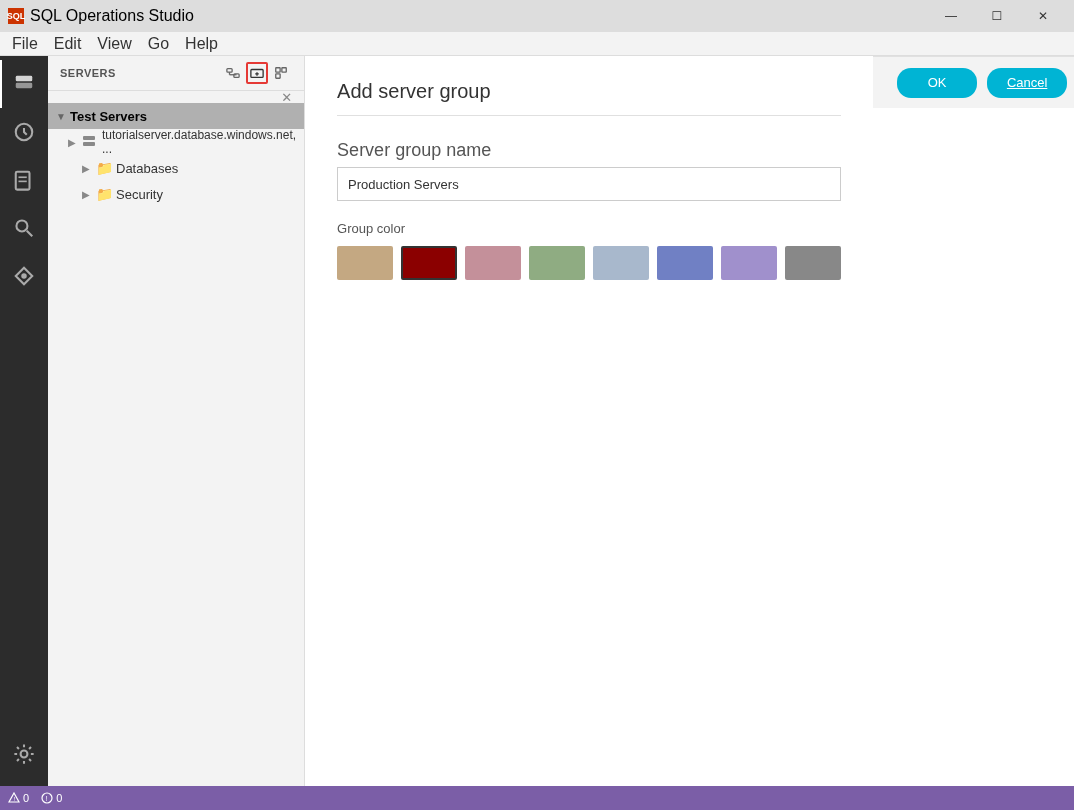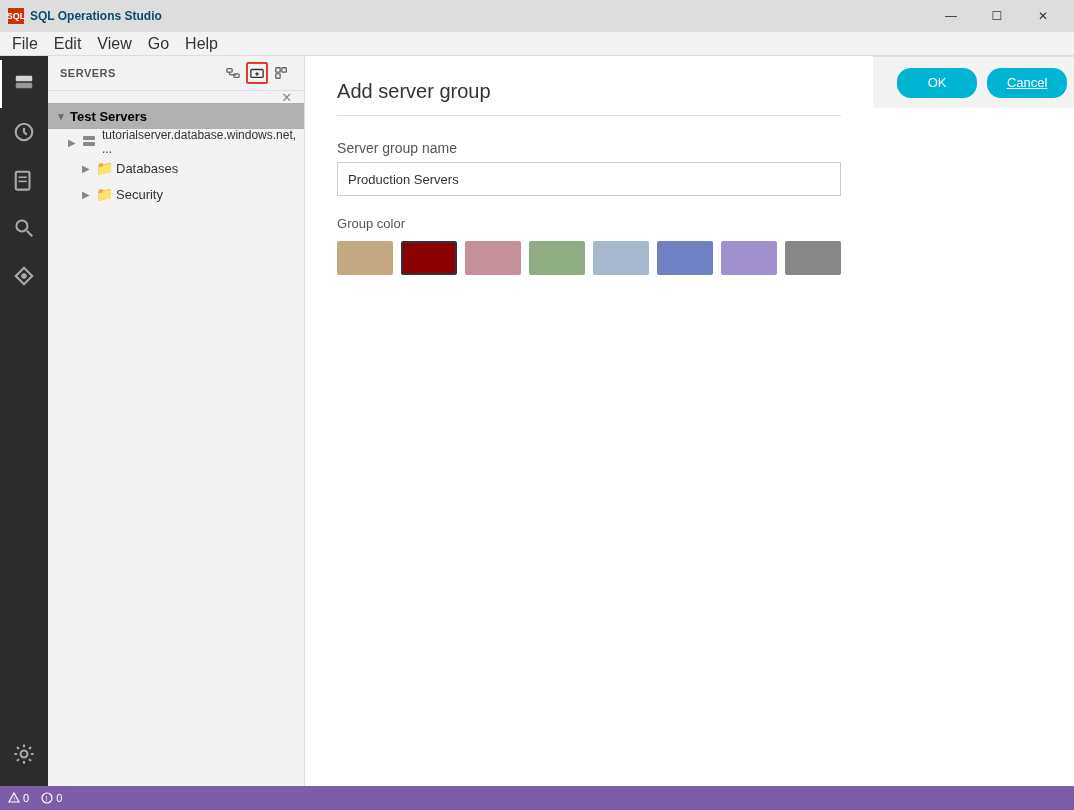--- a/index.html
+++ b/index.html
@@ -15,24 +15,23 @@
       user-select: none;
     }
     .title-bar-icon {
       width: 16px; height: 16px;
       background: #cc3300;
       margin-right: 6px;
       display: flex; align-items: center; justify-content: center;
       font-size: 10px; color: white; font-weight: bold;
     }
     .title-bar-text {
-      font-size: 12px;
-      color: #0c4a6e;
+      font-size: 16px;
+      color: #000000;
       flex: 1;
-      font-weight: bold;
     }
     .title-bar-controls {
       display: flex; gap: 0;
     }
     .title-bar-btn {
       width: 46px; height: 32px;
       display: flex; align-items: center; justify-content: center;
       font-size: 12px; color: #333;
       cursor: pointer;
       background: transparent;
@@ -204,21 +203,21 @@
       font-weight: 300;
       color: #333;
       margin-bottom: 24px;
       padding-bottom: 12px;
       border-bottom: 1px solid #e0e0e0;
     }
     .form-group {
       margin-bottom: 20px;
     }
     .form-label {
-      font-size: 14px;
+      font-size: 18px;
       color: #555;
       margin-bottom: 6px;
       display: block;
     }
     .form-input {
       width: 100%;
       height: 34px;
       border: 1px solid #ccc;
       font-size: 13px;
       padding: 0 10px;

